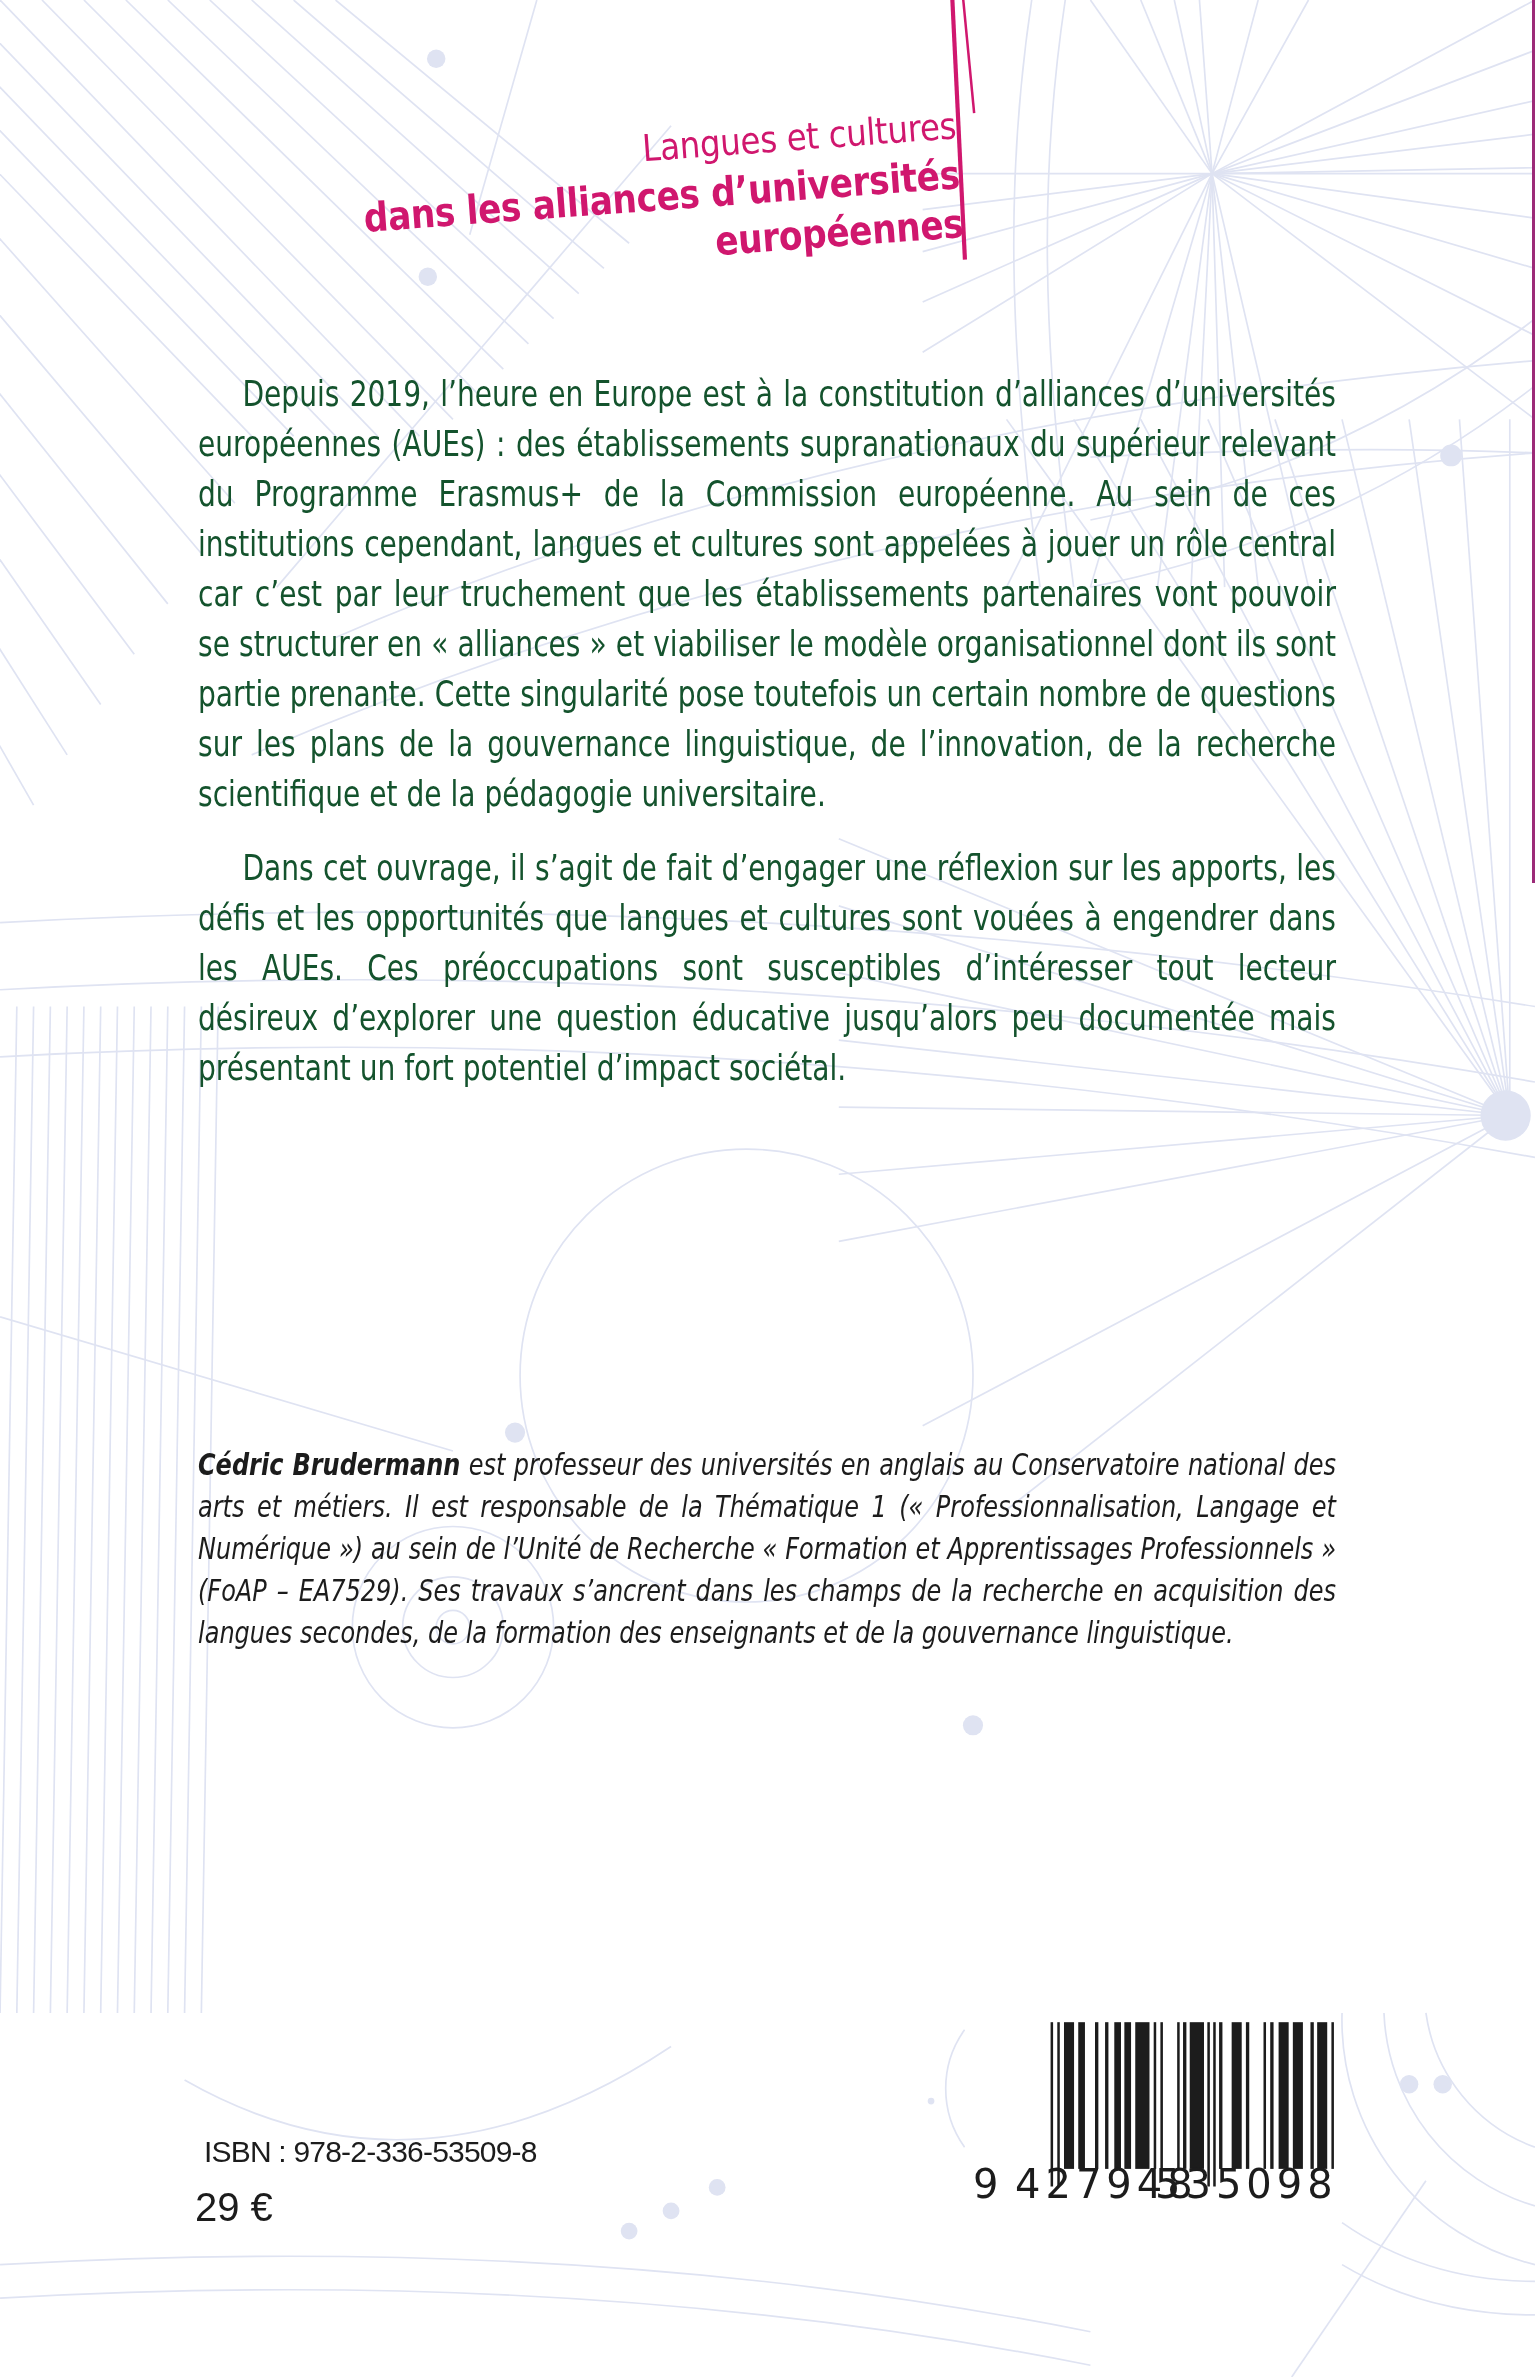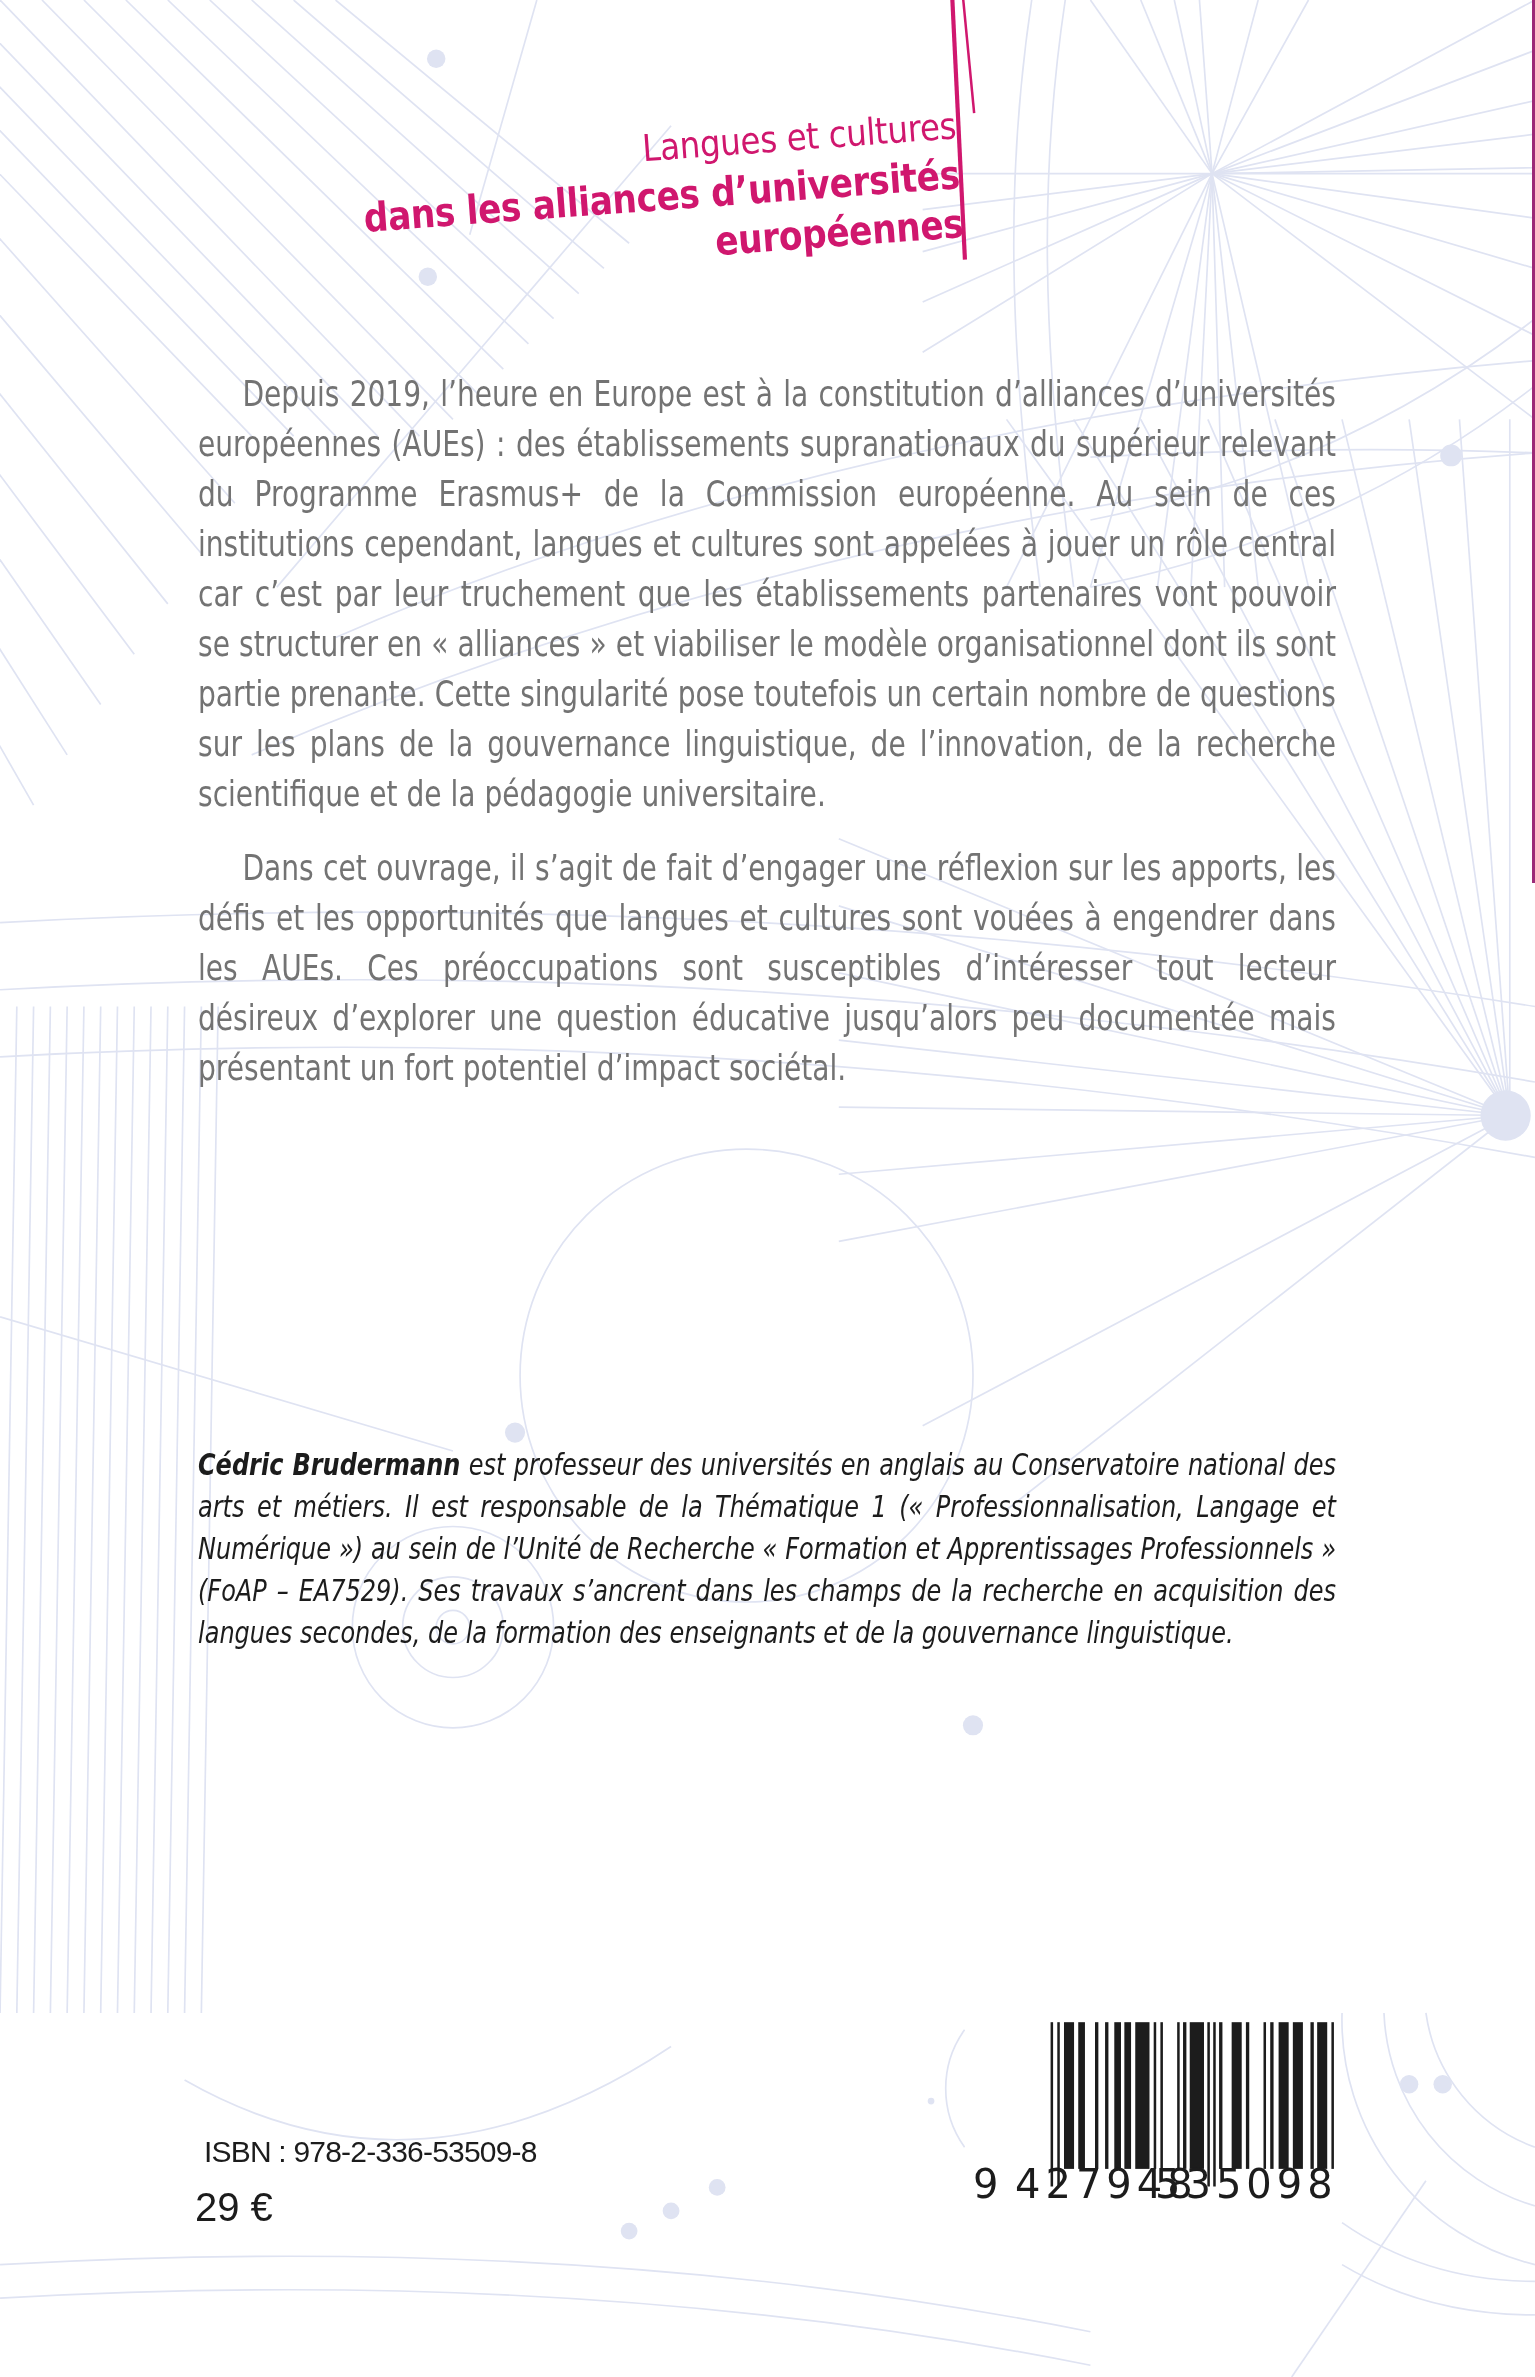--- a/index.html
+++ b/index.html
@@ -22,21 +22,21 @@
   .title-line1 {
     font-family: "DejaVu Sans", sans-serif; font-size: 37px; font-weight: normal;
     line-height: 49px; letter-spacing: -0.4px; transform: scaleX(0.88); transform-origin: right;
   }
   .title-line2, .title-line3 {
     font-family: "DejaVu Sans", sans-serif; font-size: 40px; font-weight: bold;
     line-height: 49px; letter-spacing: -0.4px; transform: scaleX(0.86); transform-origin: right;
   }
   .body-text {
     position: absolute; left: 198px; top: 369px; width: 1138px; z-index: 3;
-    color: #737373; font-size: 36px; line-height: 50px; text-align: justify;
+    color: #14532d; font-size: 36px; line-height: 50px; text-align: justify;
     font-family: "DejaVu Sans", sans-serif;
   }
   .body-text p {
     margin: 0; text-indent: 57px;
     transform: scaleX(0.78); transform-origin: left top; width: 128.2%;
   }
   .body-text p + p { margin-top: 23.5px; }
   .bio {
     position: absolute; left: 198px; top: 1444px; width: 1138px; z-index: 3;
     color: #1c1c1c; font-size: 30px; line-height: 42px; text-align: justify;

